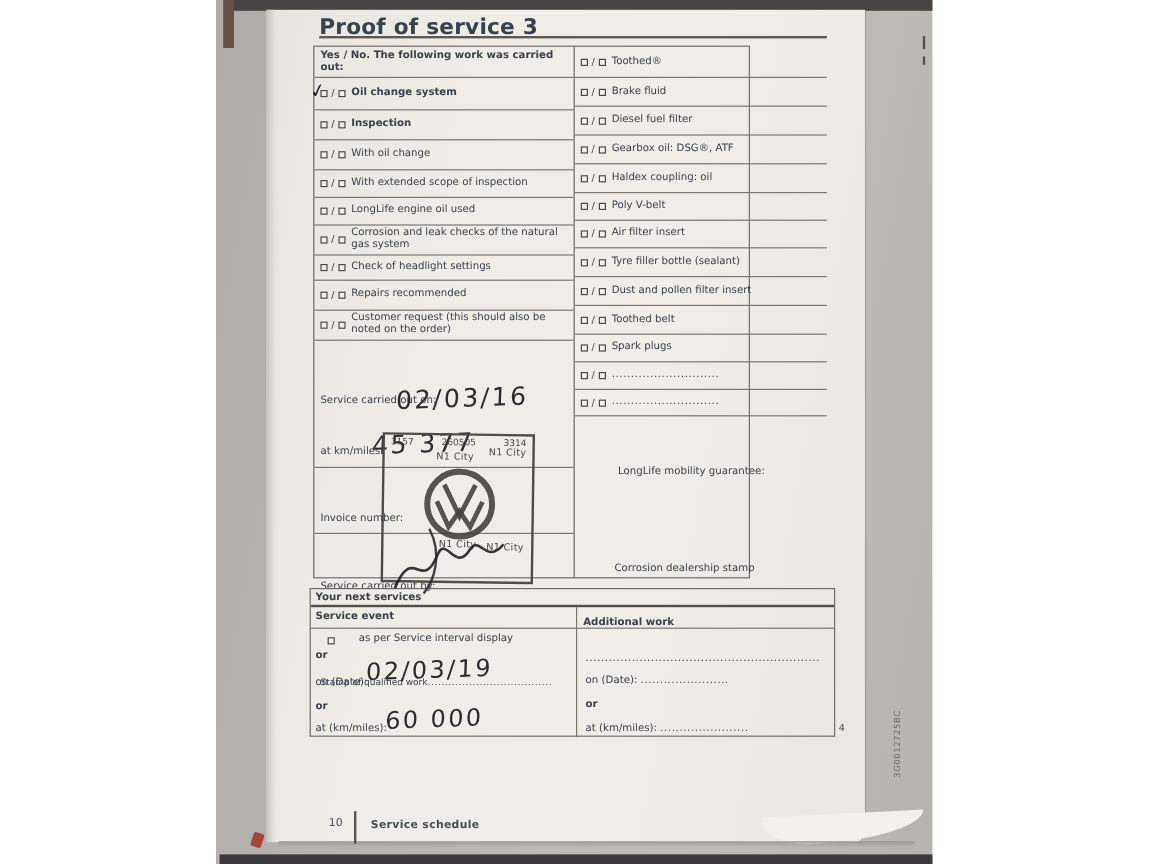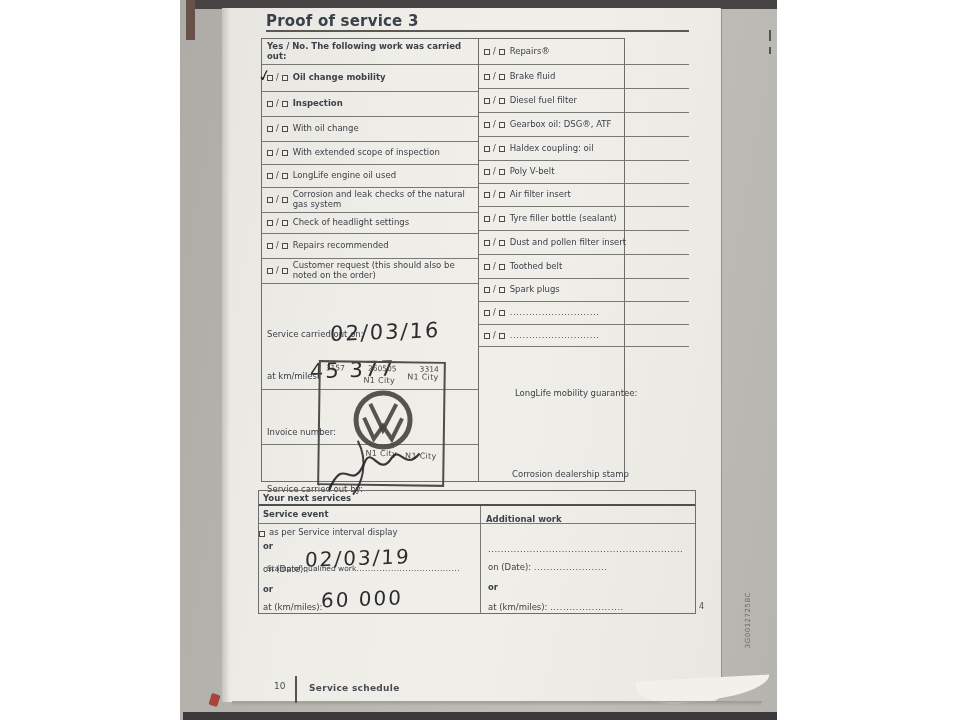--- a/index.html
+++ b/index.html
@@ -23,21 +23,21 @@
   .page-crease { left:222px; top:8px; width:8px; height:694px;
     background:linear-gradient(90deg,#c6c4be,rgba(230,228,222,0)); }
   .page-curl { left:636px; top:678px; width:134px; height:24px; background:#f2f0ea;
     border-radius:0 0 70% 30% / 0 0 100% 80%; transform:rotate(-3deg); }
   .page-shadow { left:232px; top:701px; width:530px; height:5px;
     background:linear-gradient(#9b9993,rgba(180,178,172,0)); }
   .edge-dash1 { left:769px; top:30px; width:2px; height:11px; background:#55534f; }
   .edge-dash2 { left:769px; top:47px; width:2px; height:7px; background:#55534f; }
 
   
-  .title { left:266px; top:12px; font-size:15px; font-weight:bold; color:#39414b; letter-spacing:.2px; }
+  .title { left:266px; top:12px; font-size:18px; font-weight:bold; color:#39414b; letter-spacing:.2px; }
   .title-rule { left:266px; top:30px; width:423px; height:2px; background:#5c5954; }
 
   
   .tbl { left:261px; top:38px; width:364px; height:444px; border:1px solid #6f6d69; }
   .colL { position:absolute; left:0; top:0; width:217px; height:442px; border-right:1px solid #6f6d69;
     display:flex; flex-direction:column; }
   .colR { position:absolute; left:217px; top:0; width:210px; height:442px; display:flex; flex-direction:column; }
   .row { flex-shrink:0; display:flex; align-items:center; gap:5px; padding:1px 3px 1px 5px;
     border-bottom:1px solid #7a7873; font-size:8.5px; line-height:1.15; color:#3c4149; }
   .row.last { border-bottom:none; }
@@ -120,21 +120,21 @@
       <div class="row hdr" style="height:26px">
         <span>Yes / No. The following work was carried out:</span>
       </div>
 
       <div class="row" style="height:27px">
         <span class="cbp">
             <span class="cb"></span>
             <span class="sep">/</span>
             <span class="cb"></span>
           </span>
-        <span class="lbl-b">Oil change mobility</span>
+        <span class="lbl-b">Oil change system</span>
       </div>
       <div class="row" style="height:25px">
         <span class="cbp">
             <span class="cb"></span>
             <span class="sep">/</span>
             <span class="cb"></span>
           </span>
         <span class="lbl-b">Inspection</span>
       </div>
       <div class="row" style="height:25px">
@@ -214,21 +214,21 @@
     </div>
 
     <div class="colR">
 
       <div class="row" style="height:26px">
         <span class="cbp">
             <span class="cb"></span>
             <span class="sep">/</span>
             <span class="cb"></span>
           </span>
-        <span>Repairs®</span>
+        <span>Toothed®</span>
       </div>
       <div class="row" style="height:24px">
         <span class="cbp">
             <span class="cb"></span>
             <span class="sep">/</span>
             <span class="cb"></span>
           </span>
         <span>Brake fluid</span>
       </div>
       <div class="row" style="height:24px">
@@ -353,21 +353,21 @@
   <div class="abs tbl2">
     <div class="tbl2-title">Your next services</div>
     <div class="tbl2-head">
       <span class="h-left">Service event</span>
       <span class="h-right">Additional work</span>
     </div>
     <div class="tbl2-coldiv"></div>
 
     <div class="tbl2-body">
 
-      <span class="ns-txt" style="left:0; top:3px; display:inline-flex; align-items:flex-end; gap:4px">
+      <span class="ns-txt" style="left:14px; top:3px; display:inline-flex; align-items:flex-end; gap:20px">
         <span class="cb"></span>
         <span>as per Service interval display</span>
       </span>
       <span class="ns-txt ns-or" style="left:4px; top:17px">or</span>
       <span class="ns-txt" style="left:4px; top:40px">on (Date):</span>
       <span class="hand2" style="left:46px; top:22px">02/03/19</span>
       <span class="ns-txt ns-or" style="left:4px; top:60px">or</span>
       <span class="ns-txt" style="left:4px; top:78px">at (km/miles):</span>
       <span class="hand2" style="left:62px; top:63px">60 000</span>
 

